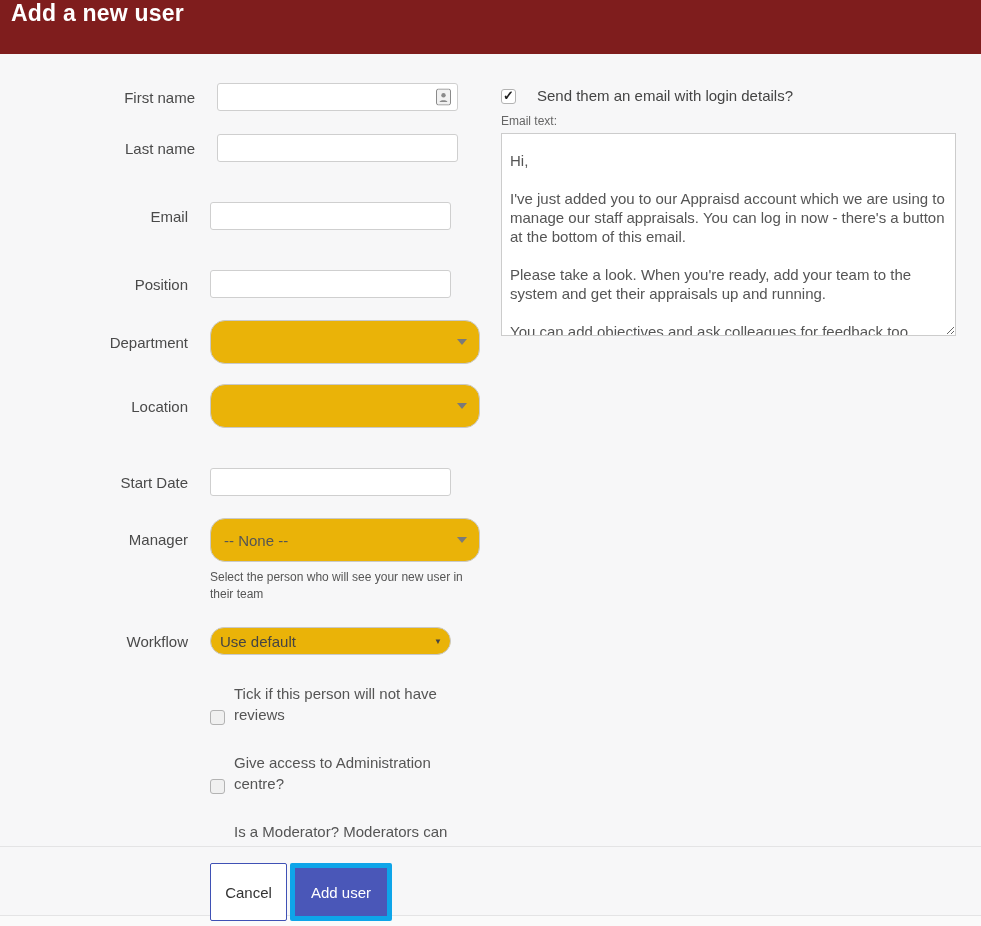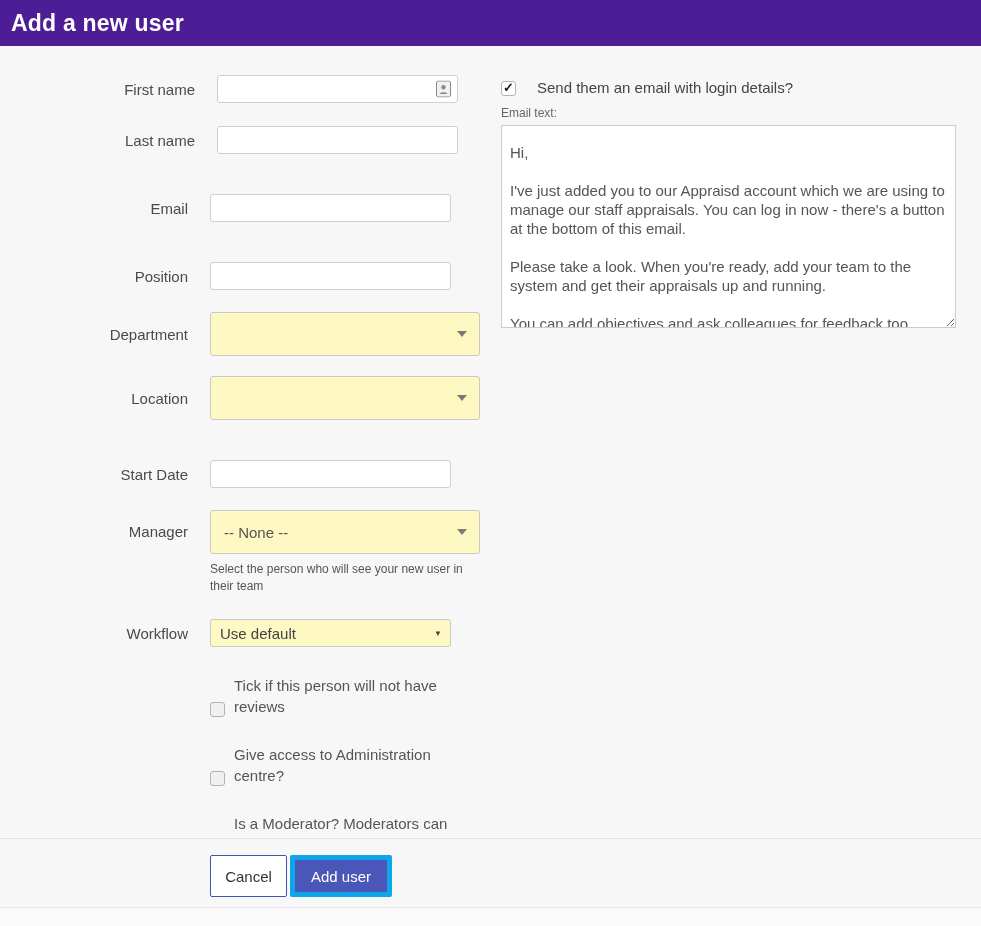--- a/index.html
+++ b/index.html
@@ -5,22 +5,22 @@
   * { margin:0; padding:0; }
   html,body { width:981px; height:926px; }
   body {
     background:#fafafa;
     font-family:"Liberation Sans", sans-serif;
     overflow:hidden;
   }
 
   
   .page-header {
-    height:46px; background:#4c1d95;
-    display:flex; align-items:center; padding-left:11px;
+    height:54px; background:#7f1d1d;
+    display:flex; padding-left:11px;
     box-sizing:border-box;
   }
   .page-header h1 {
     color:#fff; font-size:23px; font-weight:600; letter-spacing:.2px;
   }
 
   
   .content {
     display:flex; background:#f7f7f8;
     height:792px; box-sizing:border-box;
@@ -51,22 +51,22 @@
     outline:none;
   }
   .txt-icon { padding-right:28px; }
   .autofill {
     position:absolute; right:7px; top:50%; transform:translateY(-50%);
     display:inline-flex; cursor:pointer;
   }
 
   
   .sel {
-    position:relative; background:#fef9c3; border:1px solid #c9c9c9;
-    border-radius:3px; display:flex; align-items:center;
+    position:relative; background:#eab308; border:1px solid #c9c9c9;
+    border-radius:15px; display:flex; align-items:center;
     padding:0 30px 0 13px; color:#555; font-size:15px;
     box-sizing:border-box; cursor:pointer;
   }
   .sel-lg { width:270px; height:44px; }
   .sel-sm { width:241px; height:28px; padding-left:9px; color:#444; }
   .caret {
     position:absolute; right:12px; top:50%; margin-top:-3px;
     width:0; height:0;
     border-left:5px solid transparent; border-right:5px solid transparent;
     border-top:6px solid #7a7a7a;
@@ -111,21 +111,21 @@
   }
 
   
   .footer {
     height:70px; box-sizing:border-box; background:#f7f7f8;
     border-top:1px solid #e4e4e5; border-bottom:1px solid #e4e4e5;
     padding:16px 0 0 210px; display:flex; align-items:flex-start;
   }
   .btn {
     font-family:"Liberation Sans", sans-serif; font-size:15px;
-    height:42px; border-radius:2px; cursor:pointer;
+    height:58px; border-radius:2px; cursor:pointer;
   }
   .btn-cancel {
     width:77px; background:#fff; border:1px solid #3f51b5;
     color:#333; margin-right:3px;
   }
   .btn-primary {
     padding:0 16px; background:#4a57b8; border:5px solid #0ea5e9; color:#fff;
   }
 </style>
 </head>

